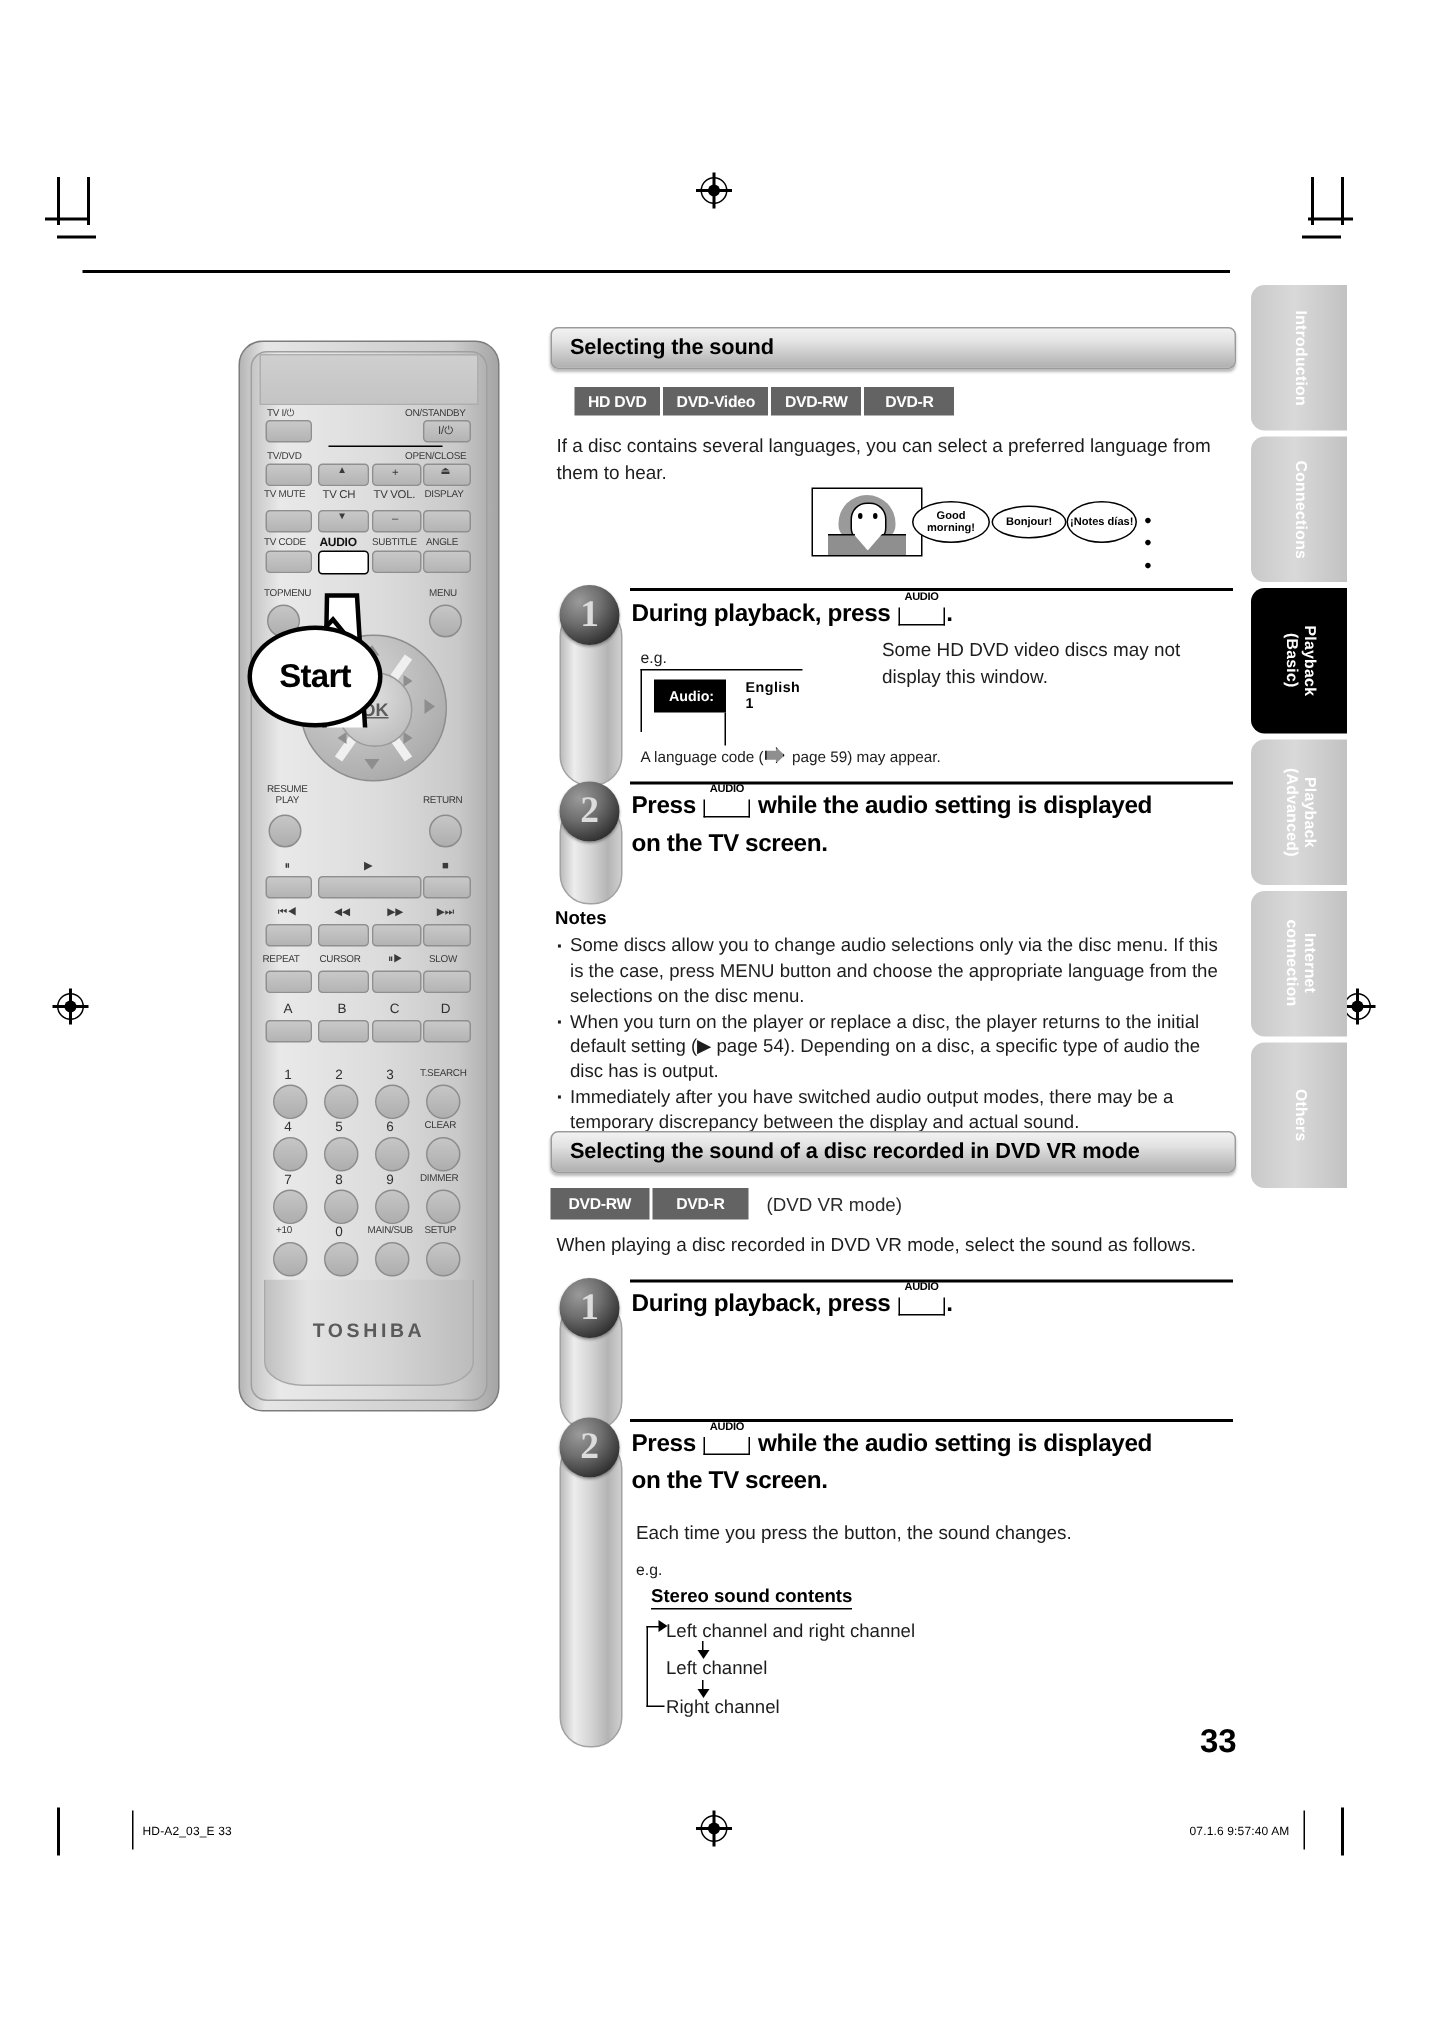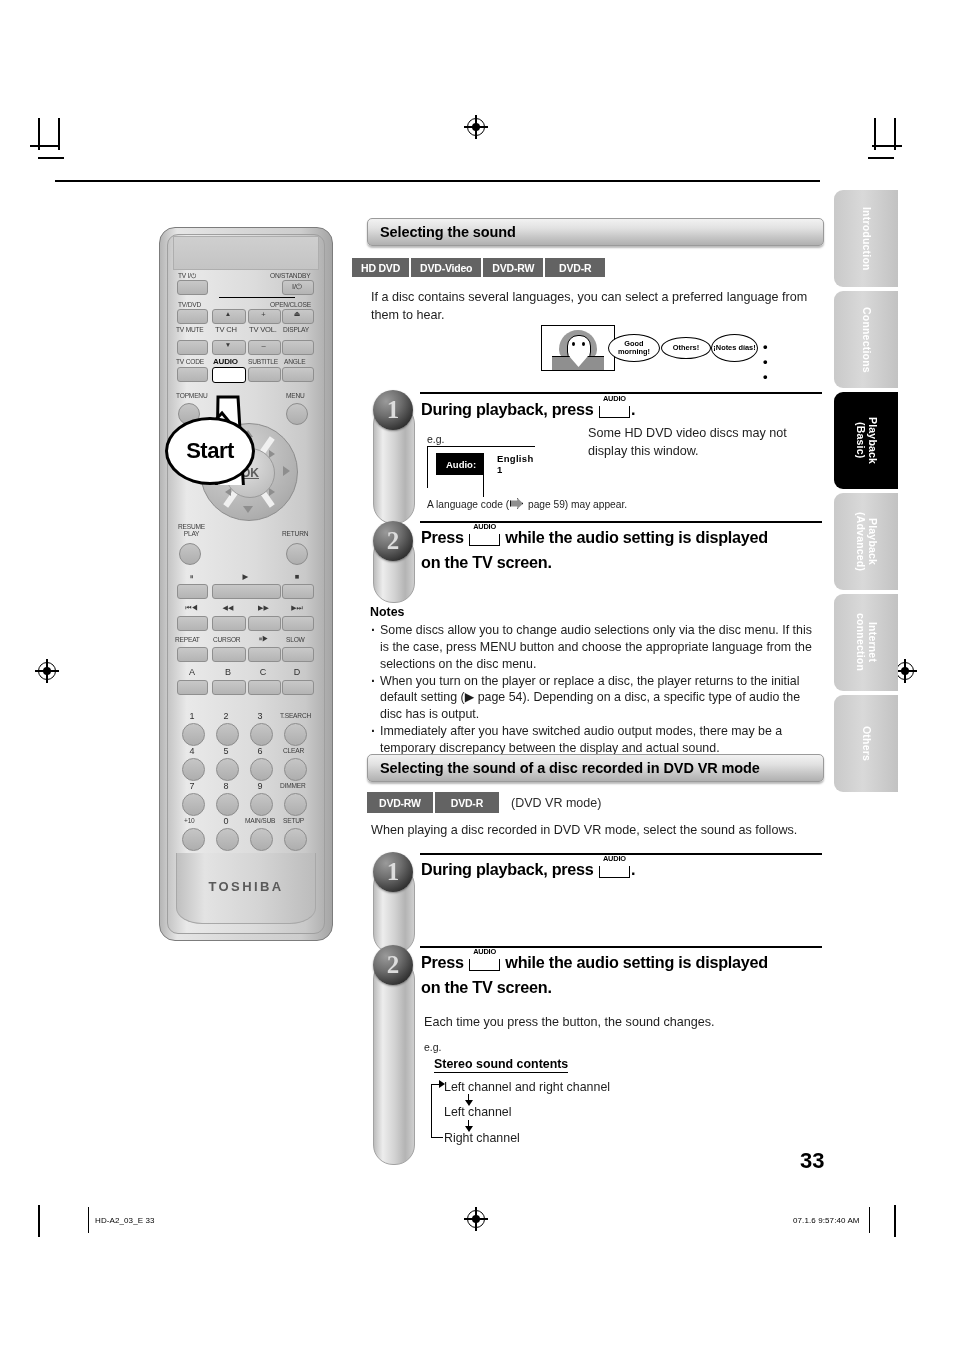--- a/index.html
+++ b/index.html
@@ -372,40 +372,40 @@
     <polygon points="10,72 42,38 60,60 18,86" fill="#fff" stroke="#000" stroke-width="3"></polygon>
   </svg>
   <div class="callout">
     <span>Start</span>
   </div>
 
   <div class="secbar" style="left:367px;top:218px;width:455px;">
     <span>Selecting the sound</span>
   </div>
 
-  <div class="badges" style="left:352px;top:258px;justify-content:space-between;">
+  <div class="badges" style="left:383px;top:258px;justify-content:space-between;">
     <div class="badge">HD DVD</div>
     <div class="badge">DVD-Video</div>
     <div class="badge">DVD-RW</div>
     <div class="badge" style="padding:0 14px;">DVD-R</div>
   </div>
 
   <div class="btxt" style="left:371px;top:288px;width:450px;">If a disc contains several languages, you can select a preferred language from them to hear.</div>
 
   <div class="illus" style="left:501px;top:325px;width:220px;height:48px;margin-left:40px;">
     <div class="photo">
       <div class="hair"></div>
       <div class="face"></div>
       <div class="eye" style="left:30px;"></div>
       <div class="eye" style="left:40px;"></div>
       <div class="body"></div>
       <div class="collar"></div>
     </div>
     <div class="bub" style="left:67px;top:9px;width:50px;height:26px;">Good morning!</div>
-    <div class="bub" style="left:120px;top:12px;width:48px;height:20px;">Others!</div>
+    <div class="bub" style="left:120px;top:12px;width:48px;height:20px;">Bonjour!</div>
     <div class="bub" style="left:170px;top:9px;width:45px;height:26px;">¡Notes días!</div>
     <div class="dots" style="left:222px;top:14px;">• • •</div>
   </div>
 
   <div class="stepcol" style="left:373px;top:390px;height:130px;">
     <div class="steptube" style="height:118px;"></div>
     <div class="stepball">
       <b>1</b>
     </div>
   </div>

